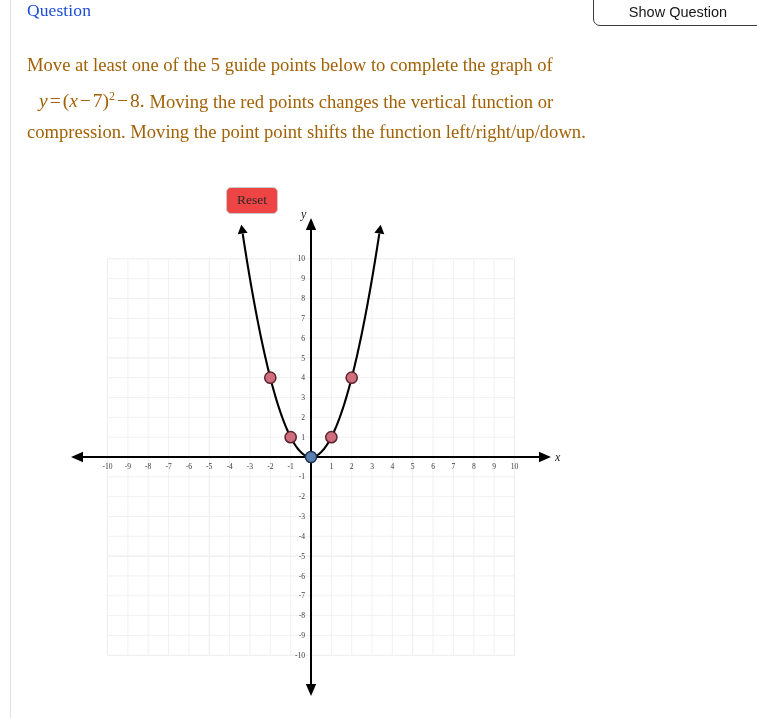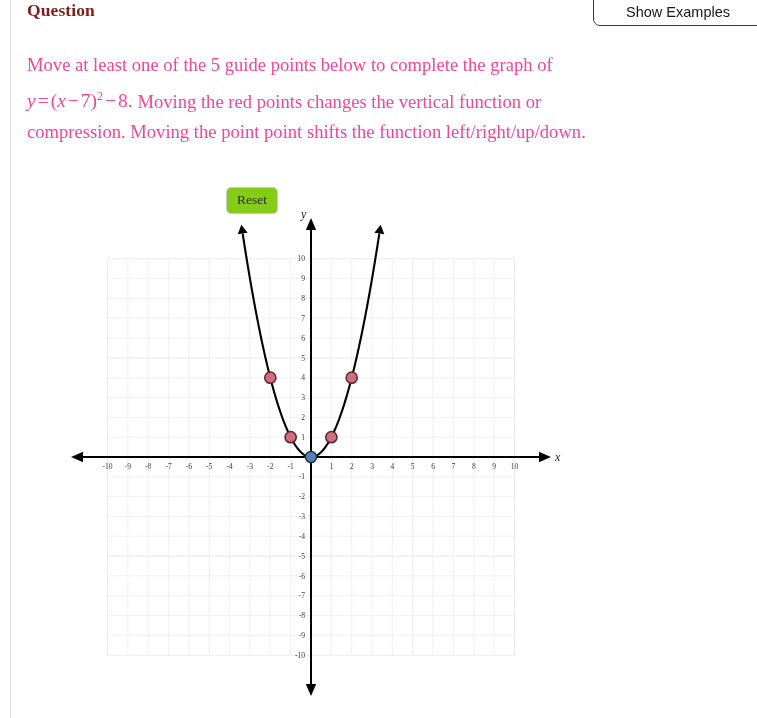--- a/index.html
+++ b/index.html
@@ -26,24 +26,24 @@
     height: 718px;
     background: #e2e2e4;
   }
 
   
   #question-header {
     position: absolute;
     left: 27px;
     top: 0px;
     font-family: "Liberation Serif", serif;
-    font-weight: bold;
+    font-weight: normal;
     font-size: 17.5px;
     letter-spacing: 0.1px;
-    color: #7f1d1d;
+    color: #1d4ed8;
     line-height: 20px;
   }
 
   #show-examples-btn {
     position: absolute;
     right: -6px;
     top: -12px;
     width: 170px;
     height: 38px;
     border: 1px solid #3b3b3b;
@@ -61,48 +61,49 @@
 
   
   #prompt {
     position: absolute;
     left: 27px;
     top: 50px;
     width: 700px;
     font-family: "Liberation Serif", serif;
     font-size: 18.6px;
     line-height: 30.5px;
-    color: #ec4899;
+    color: #a16207;
   }
   .mathexpr {
     font-family: "Liberation Serif", serif;
     font-style: italic;
     font-size: 19.5px;
     white-space: nowrap;
+    margin-left: 12px;
   }
   .mathexpr .op { font-style: normal; padding: 0 2px; }
   .mathexpr .num { font-style: normal; }
   .mathexpr sup {
     font-size: 0.62em;
     font-style: normal;
     vertical-align: super;
   }
 
   
   #controls {
     position: absolute;
     left: 226px;
     top: 187px;
     display: flex;
     gap: 8px;
   }
   .ctl-btn {
     border: 1px solid #c9c9cc;
     border-radius: 5px;
-    background: #84cc16;
+    background: #ef4444;
     font-family: "Liberation Serif", serif;
     font-size: 13.5px;
     color: #2a2a2a;
     padding: 5px 10px 6px 10px;
     line-height: 14px;
     cursor: pointer;
   }
 
   
   #graph-wrap {
@@ -128,21 +129,21 @@
   }
 </style>
 </head>
 <body>
 
 <div id="left-rail"></div>
 
 <div id="question-header">Question</div>
 
 <div id="show-examples-btn">
-  <span>Show Examples</span>
+  <span>Show Question</span>
 </div>
 
 <div id="prompt">
   <span>Move at least one of the 5 guide points below to complete the graph of</span>
   <br>
   <span class="mathexpr"><span>y</span><span class="op">=</span><span class="num">(</span><span>x</span><span class="op">−</span><span class="num">7</span><span class="num">)</span><sup>2</sup><span class="op">−</span><span class="num">8</span><span class="num">.</span></span>
   <span>Moving the red points changes the vertical function or</span>
   <br>
   <span>compression. Moving the point point shifts the function left/right/up/down.</span>
   <br>

